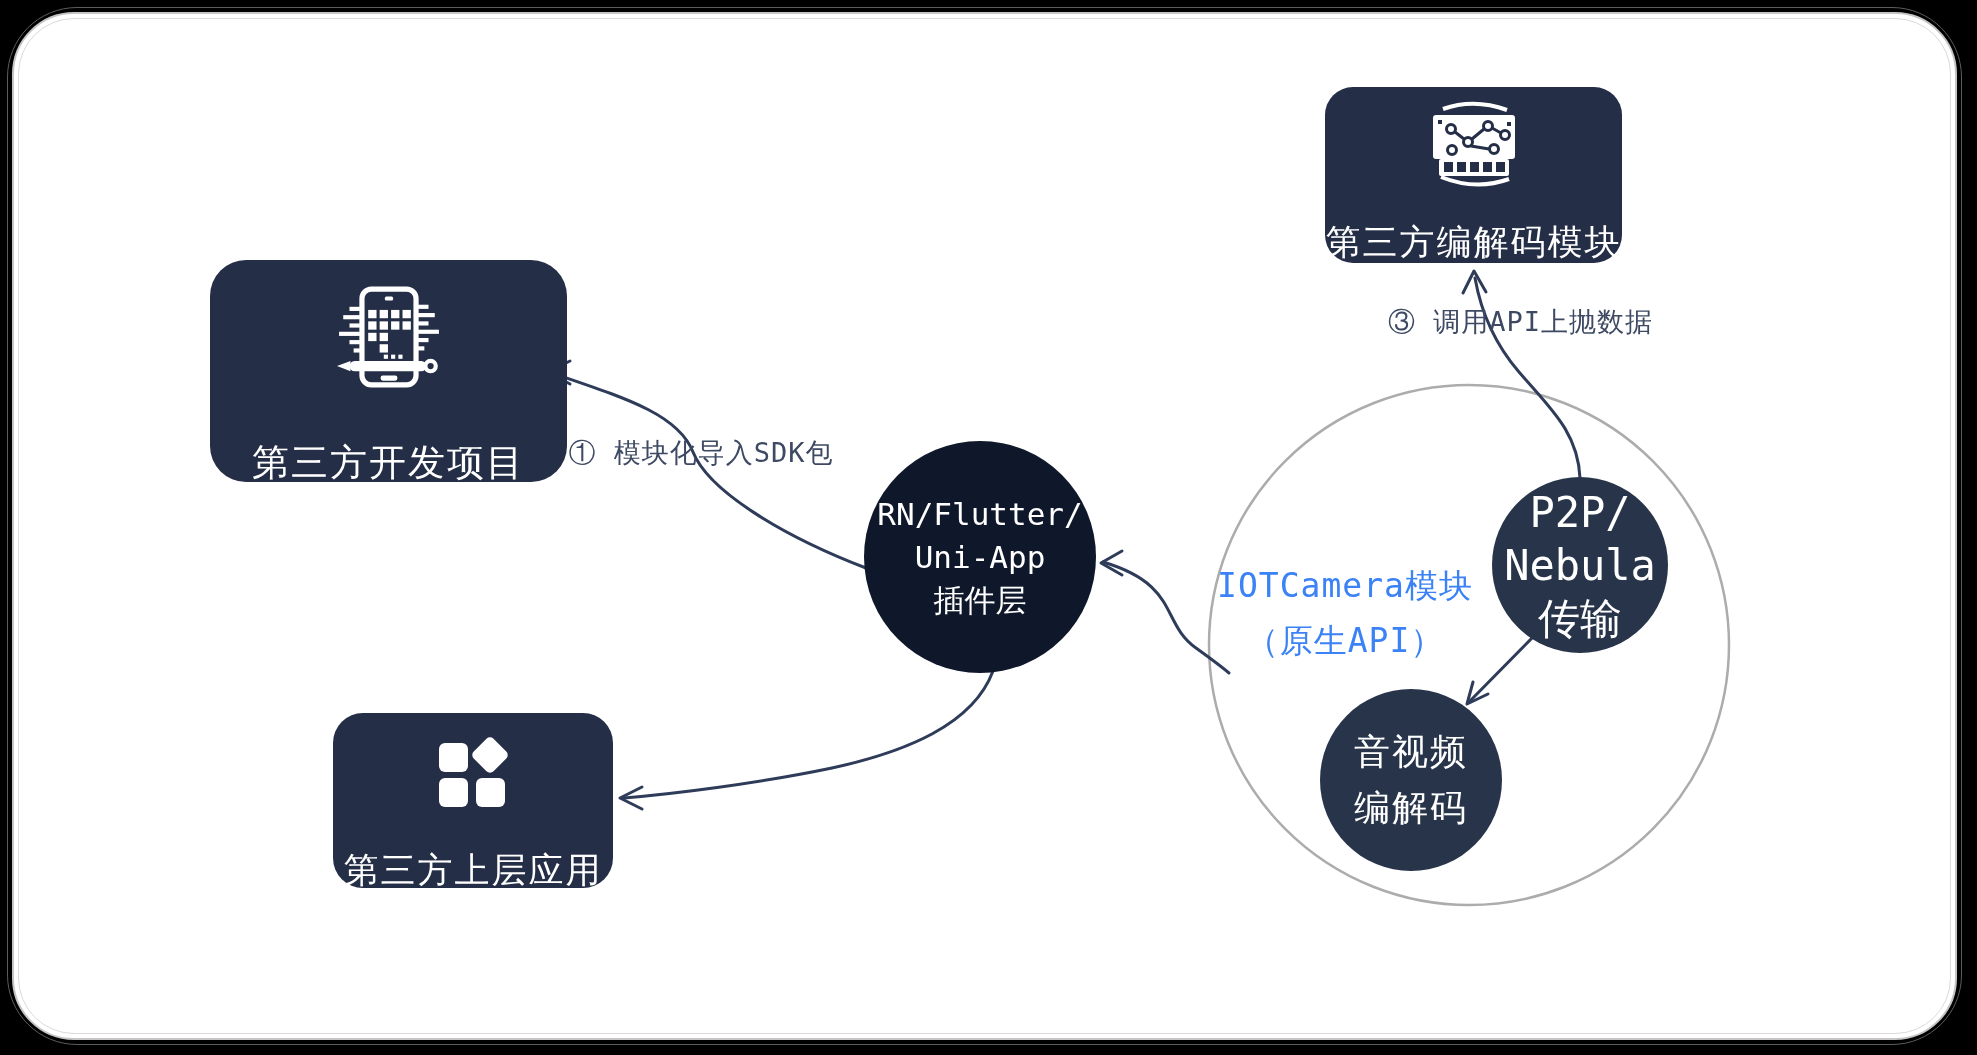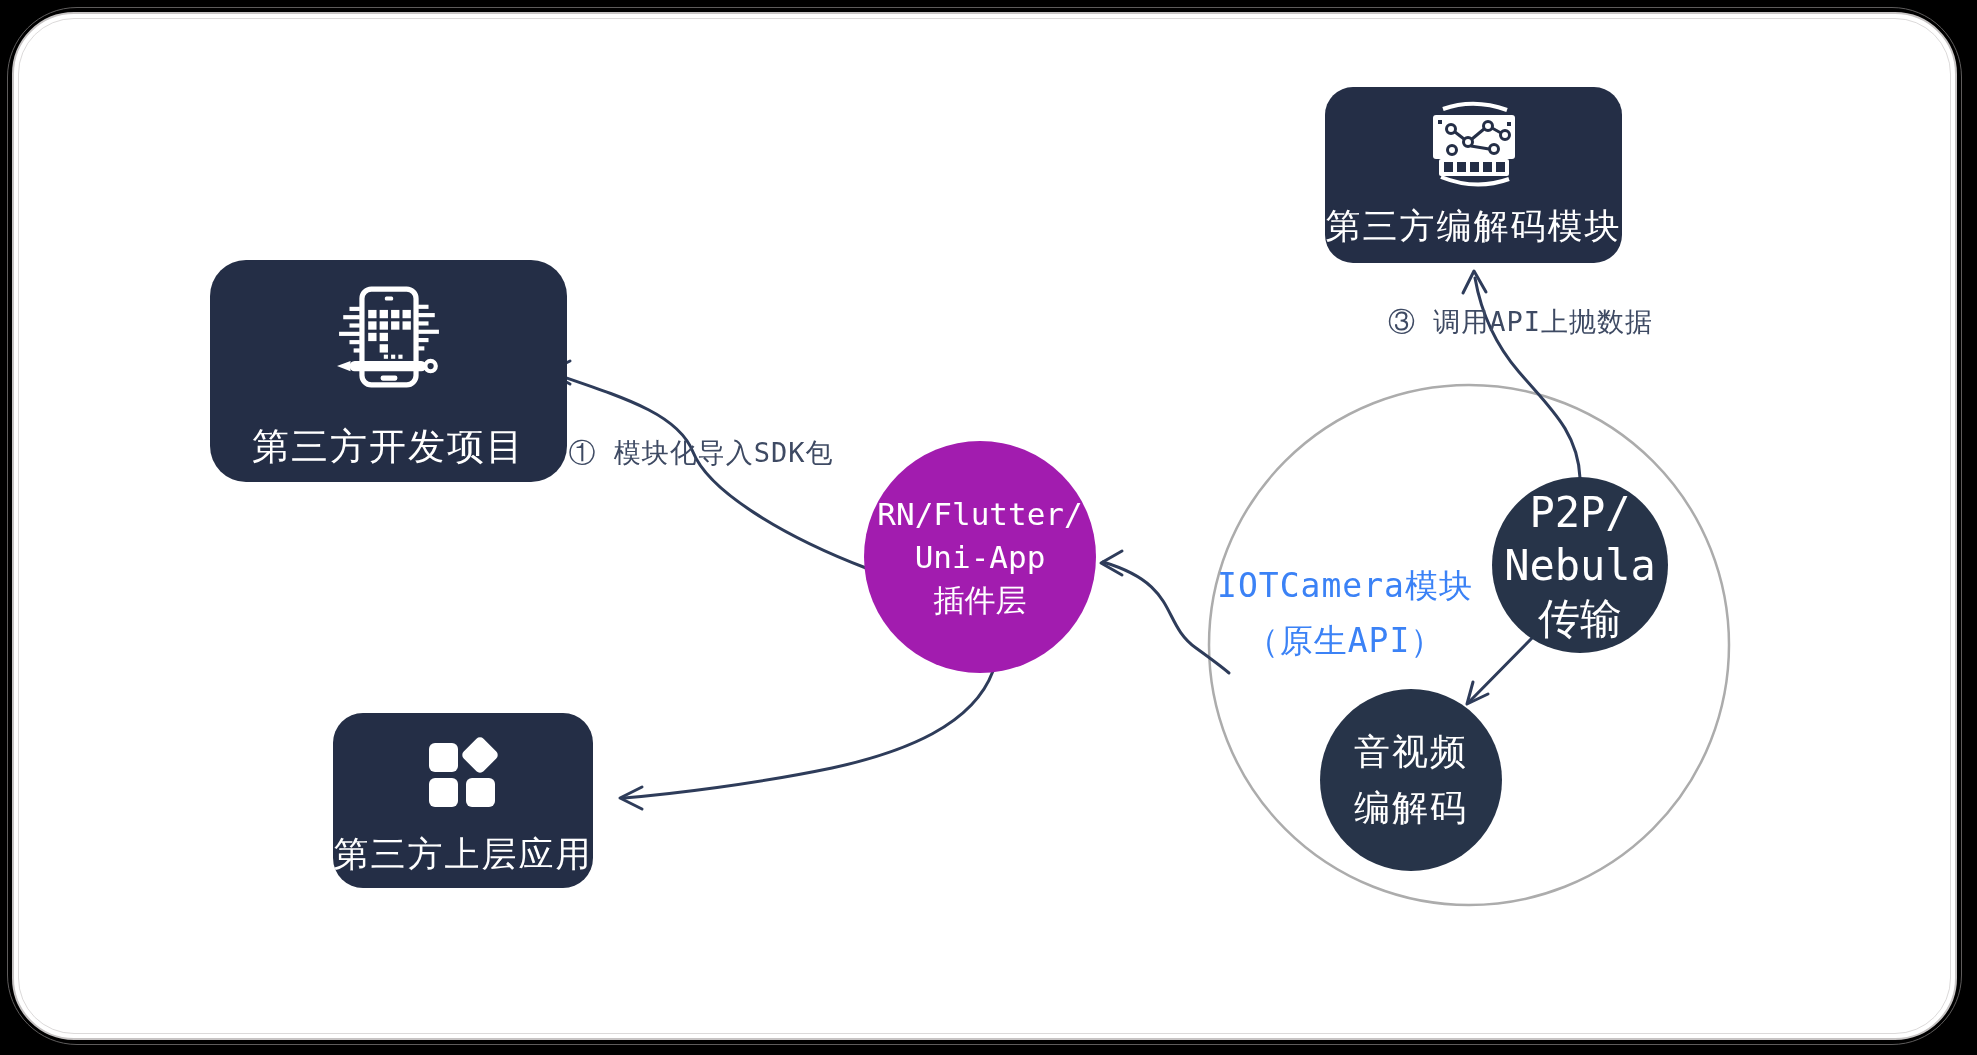--- a/index.html
+++ b/index.html
@@ -17,24 +17,24 @@
   }
   .card::before{
     content:"";position:absolute;inset:-7px;border:1px solid #5e5c5c;border-radius:70px;pointer-events:none;
   }
   svg.overlay{position:absolute;left:0;top:0;width:1977px;height:1055px;pointer-events:none;}
   .node{position:absolute;box-sizing:border-box;}
   .box{background:#242E46;border-radius:32px;}
   .box .icon{position:absolute;left:0;right:0;display:flex;justify-content:center;}
   .box .blabel{
     position:absolute;left:0;right:0;text-align:center;color:#fff;
-    letter-spacing:2px;white-space:nowrap;
+    letter-spacing:2px;white-space:nowrap;margin-top:16px;
   }
   .circle{border-radius:50%;display:flex;flex-direction:column;align-items:center;justify-content:center;text-align:center;color:#fff;}
-  .plugin{background:#a21caf;}
+  .plugin{background:#0f172a;}
   .inner{background:#273449;}
   .plugin .cline{font-size:31px;line-height:43px;white-space:nowrap;}
   .p2p .cline{font-size:42px;line-height:53px;white-space:nowrap;}
   .av .cline{font-size:36px;line-height:56px;white-space:nowrap;letter-spacing:2px;}
   .iot-label{
     position:absolute;text-align:center;color:#3b82f6;font-size:33px;line-height:55px;
     letter-spacing:1px;white-space:nowrap;
   }
   .edge-label{
     position:absolute;color:#3E4A63;font-size:27px;line-height:32px;
@@ -110,21 +110,21 @@
         <rect x="12" y="72" width="74" height="10" rx="5"></rect>
         <polygon points="13,72 0,77 13,82"></polygon>
         <circle cx="90" cy="77" r="5" fill="none" stroke="#fff" stroke-width="4"></circle>
 
         <rect x="42" y="86" width="16" height="5" rx="2"></rect>
       </svg>
     </div>
     <div class="blabel" style="top:162px;font-size:37px;">第三方开发项目</div>
   </div>
 
-  <div class="node box" style="left:333px;top:713px;width:260px;height:175px;border-radius:30px;">
+  <div class="node box" style="left:333px;top:713px;width:280px;height:175px;border-radius:30px;">
     <div class="icon" style="top:22px;">
       <svg width="80" height="80" viewBox="0 0 80 80" fill="#fff">
         <rect x="6" y="8" width="29" height="29" rx="6"></rect>
         <rect x="6" y="43" width="29" height="29" rx="6"></rect>
         <rect x="43" y="43" width="29" height="29" rx="6"></rect>
         <rect x="43" y="6" width="28" height="28" rx="5" transform="rotate(45 57 20)"></rect>
       </svg>
     </div>
     <div class="blabel" style="top:118px;font-size:35px;">第三方上层应用</div>
   </div>

